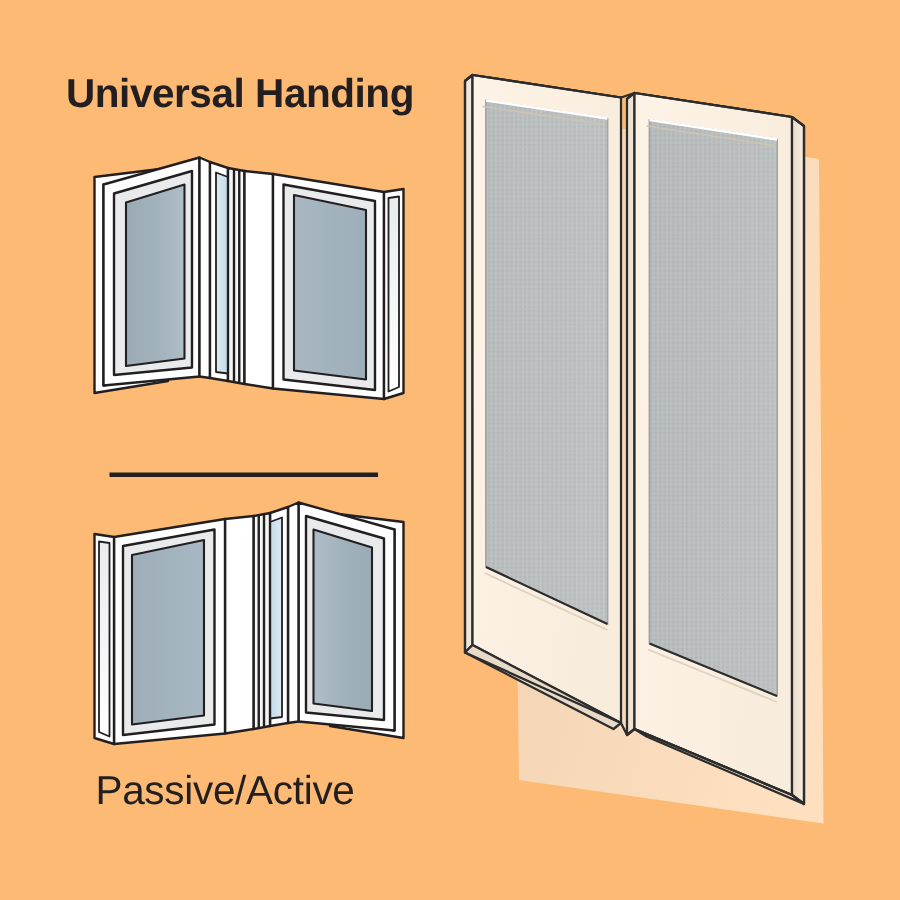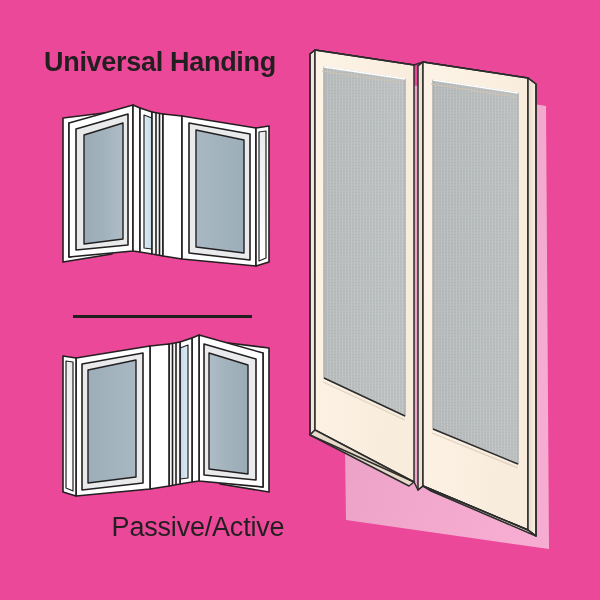--- a/index.html
+++ b/index.html
@@ -13,21 +13,21 @@
     font-family: "Liberation Sans", sans-serif;
     position: relative;
     overflow: hidden;
   }
   #stage {
     position: absolute;
     left: 0;
     top: 0;
     width: 600px;
     height: 600px;
-    background: #ec4899;
+    background: #fdba74;
   }
 
   
   #left-panel {
     position: absolute;
     left: 0;
     top: 0;
     width: 300px;
     height: 600px;
   }
@@ -48,21 +48,21 @@
     left: 0;
     width: 300px;
     text-align: center;
     font-size: 27px;
     font-weight: normal;
     color: #231f20;
     letter-spacing: -0.2px;
     white-space: nowrap;
   }
   #caption-active-passive { top: 274px; }
-  #caption-passive-active { top: 512px; margin-left: 48px; }
+  #caption-passive-active { top: 512px; }
 
   #caption-divider {
     position: absolute;
     left: 73px;
     top: 315px;
     width: 179px;
     height: 3px;
     background: #231f20;
   }
 

